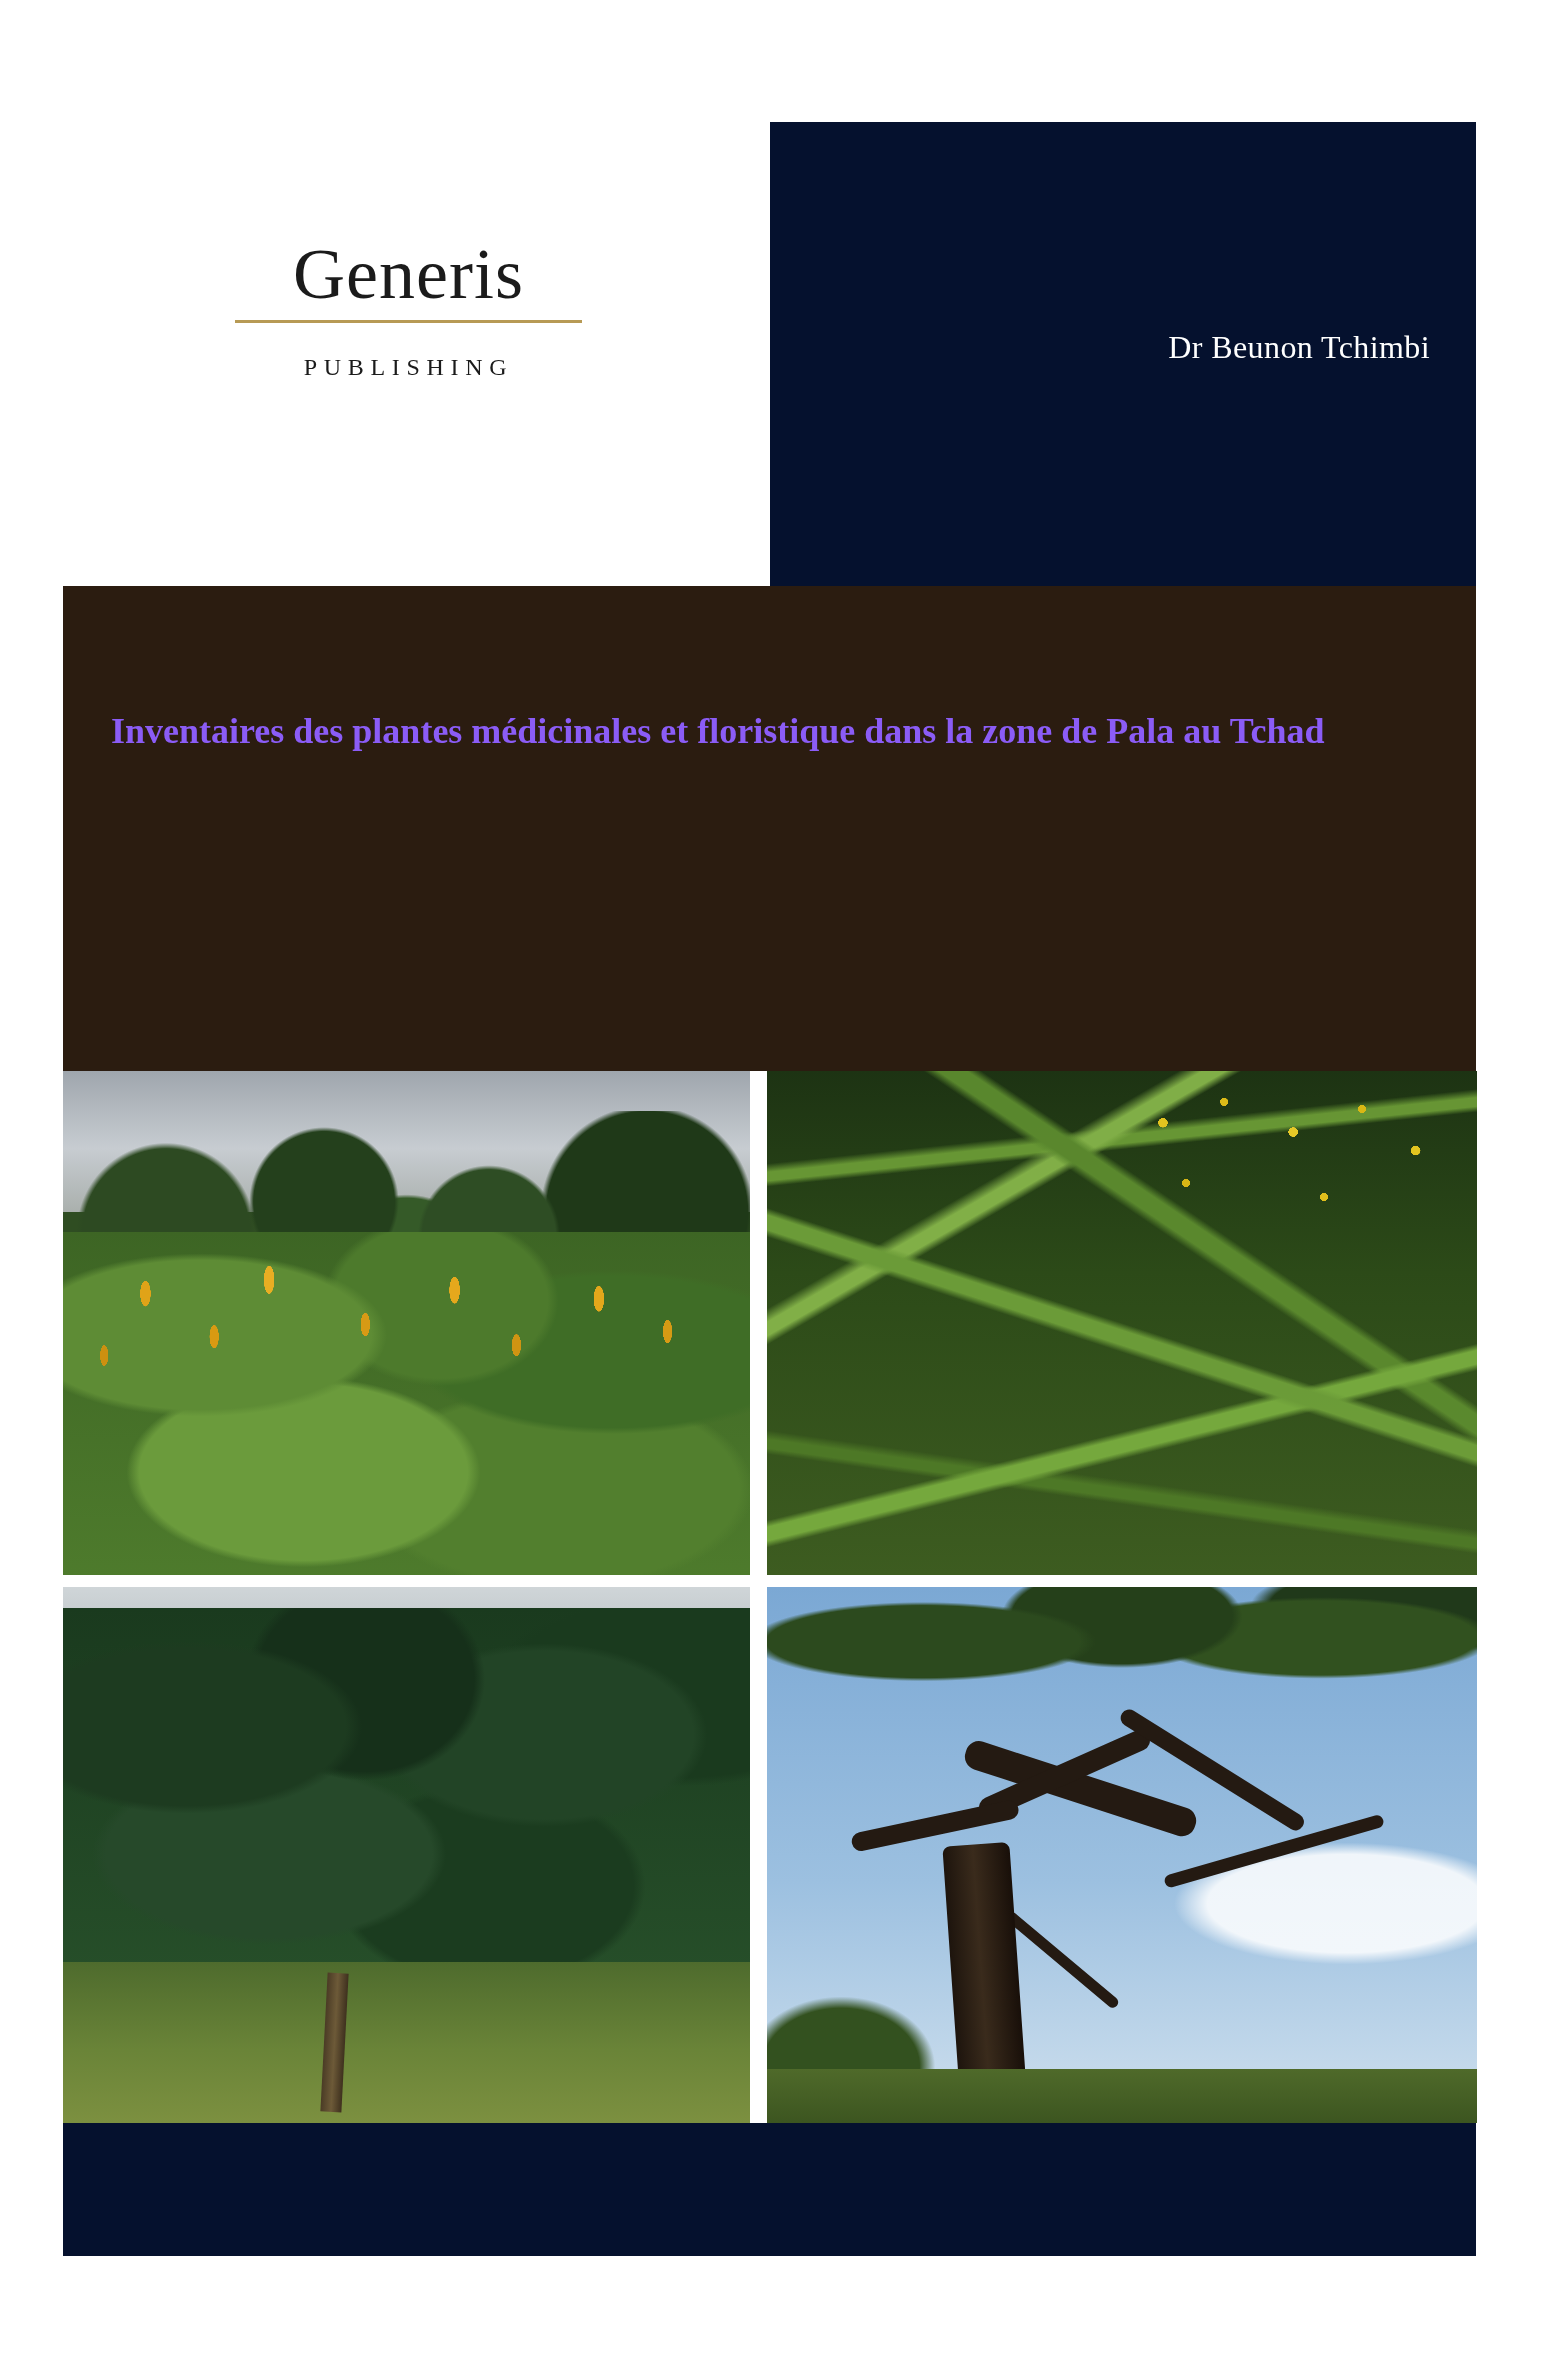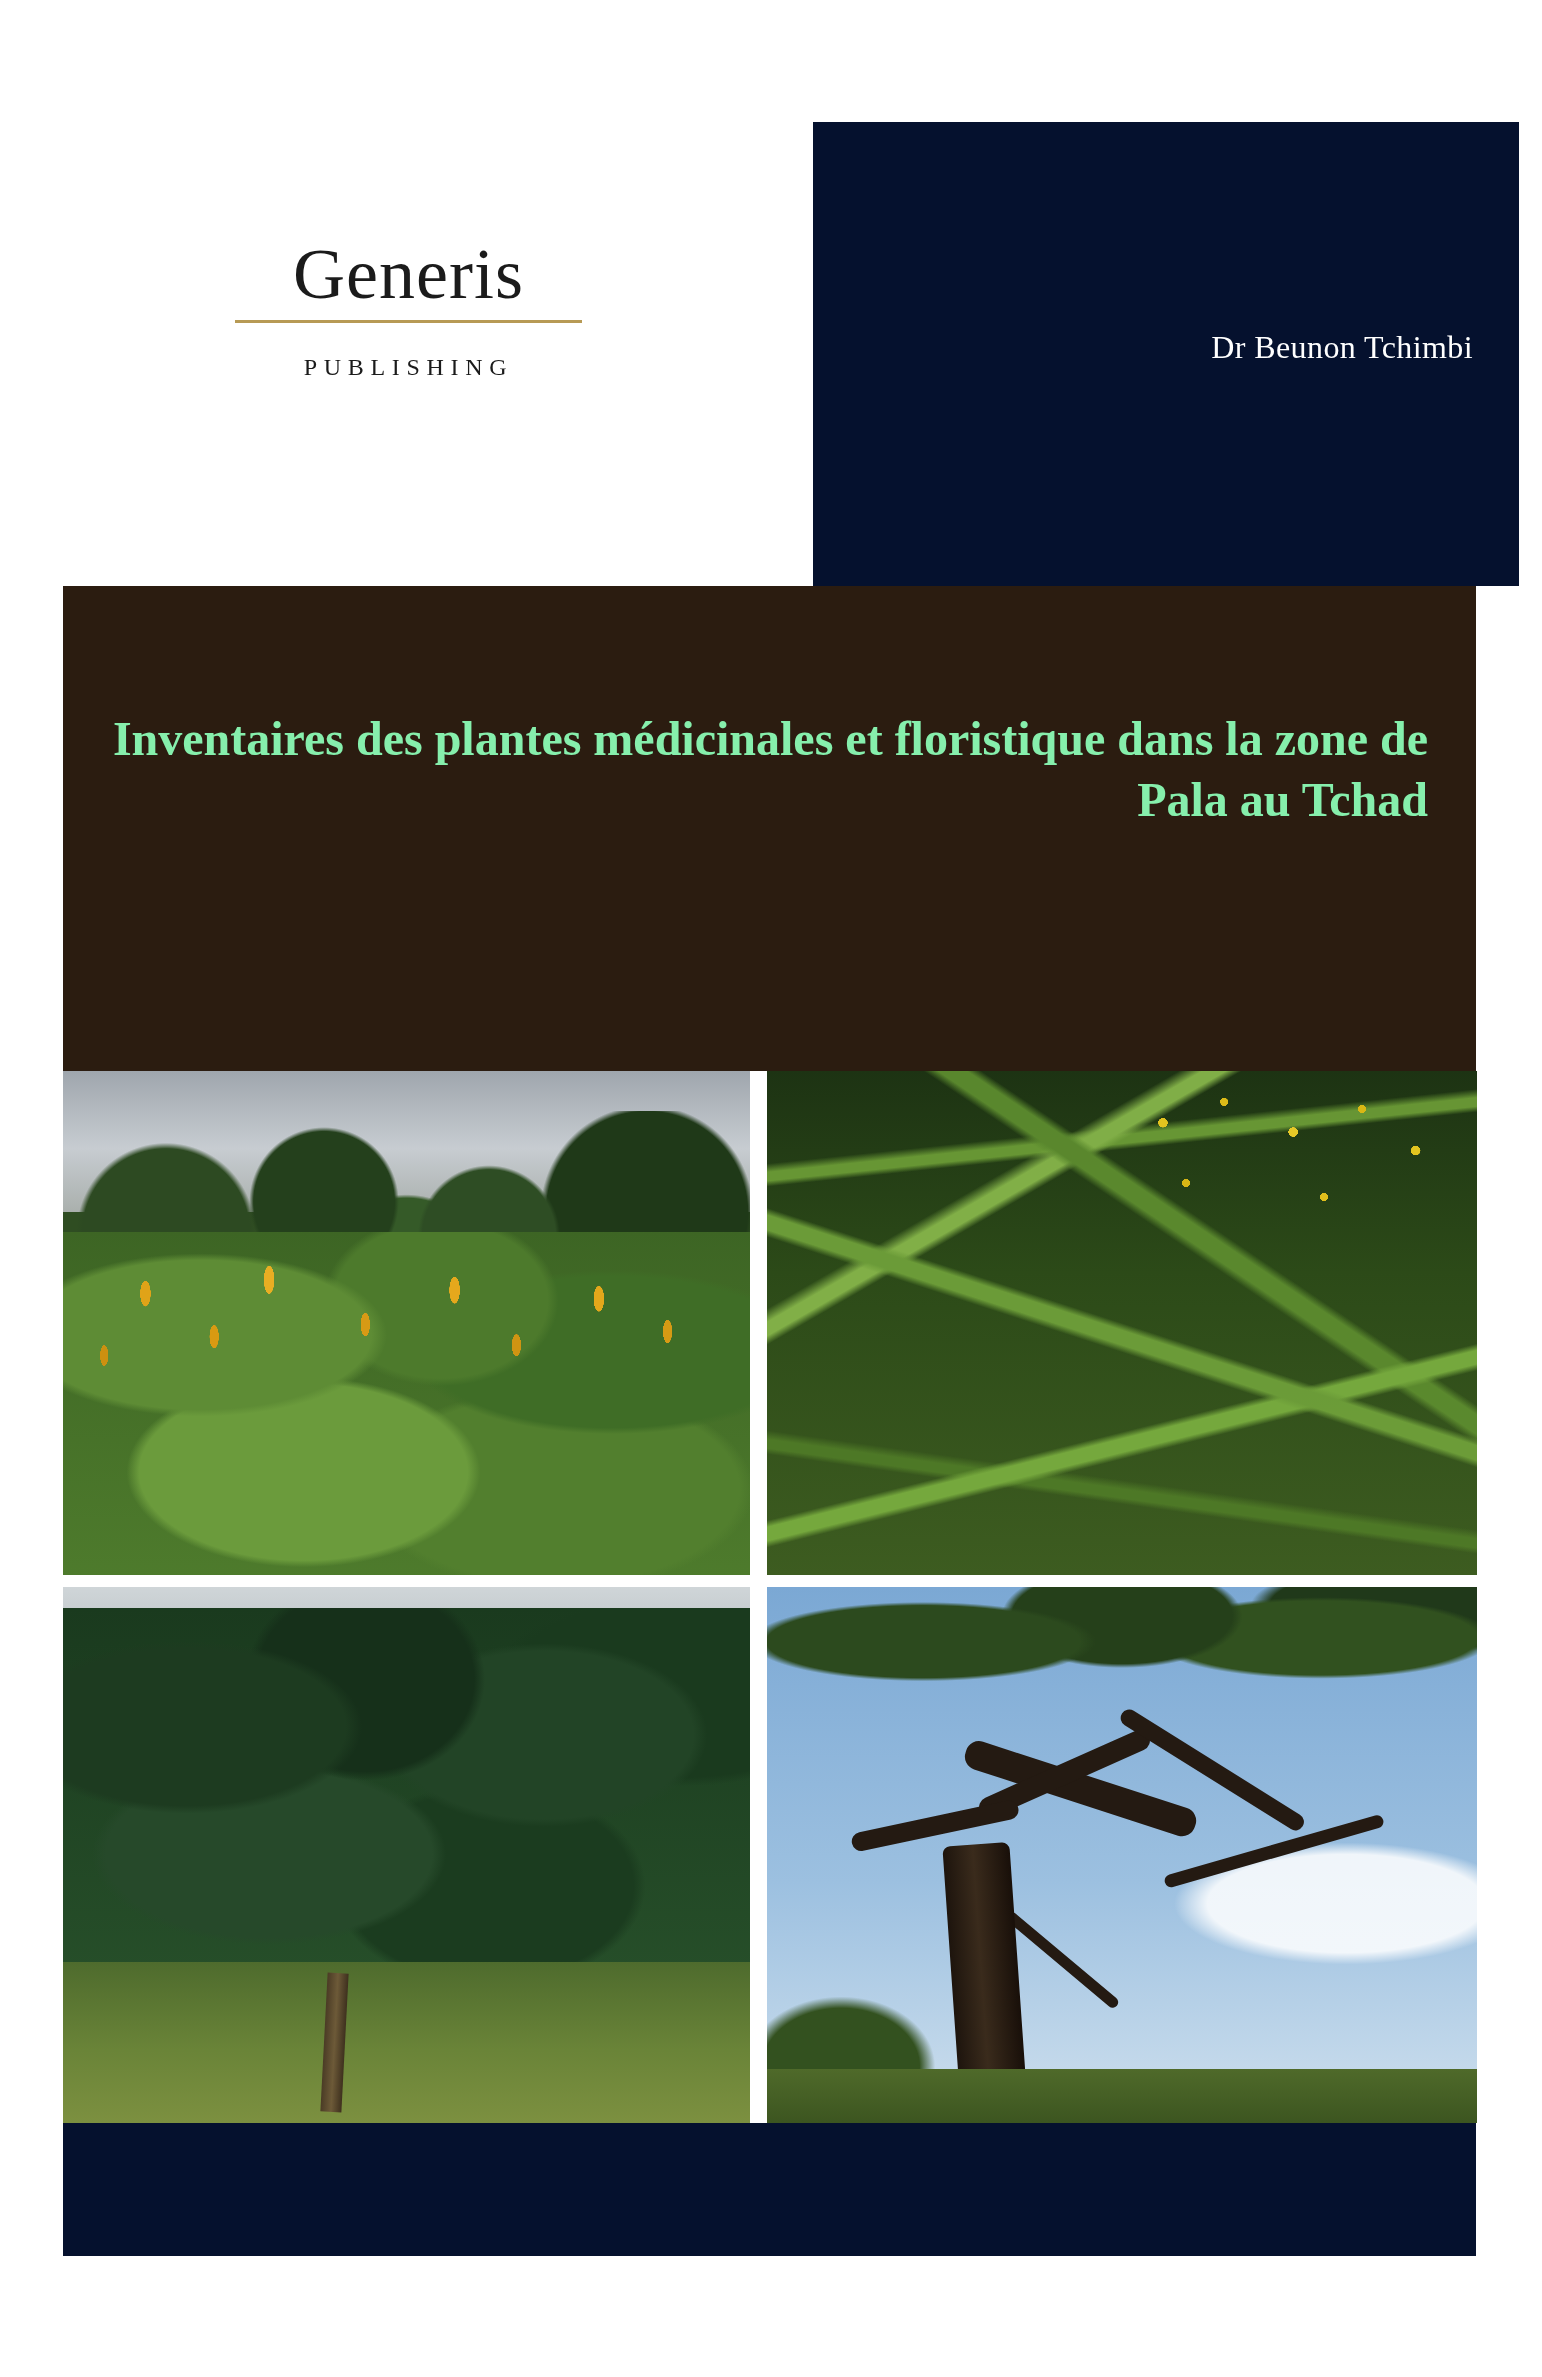--- a/index.html
+++ b/index.html
@@ -25,21 +25,20 @@
 
   
   .author-block {
     position: absolute;
     left: 770px;
     top: 122px;
     width: 706px;
     height: 464px;
     background: #05112e;
     box-sizing: border-box;
-    margin-left: 43px;
   }
   .author-name {
     position: absolute;
     right: 46px;
     top: 207px;
     color: #ffffff;
     font-family: "Liberation Serif", serif;
     font-size: 32px;
     letter-spacing: 0.4px;
     white-space: nowrap;
@@ -83,25 +82,25 @@
     width: 1413px;
     height: 485px;
     background: #2b1c10;
     box-sizing: border-box;
   }
   .title-text {
     position: absolute;
     left: 48px;
     right: 48px;
     top: 122px;
-    text-align: right;
-    color: #86efac;
+    text-align: left;
+    color: #8b5cf6;
     font-family: "Liberation Serif", serif;
     font-weight: bold;
-    font-size: 48px;
+    font-size: 36px;
     line-height: 1.28;
   }
 
   
   .bottom-band {
     position: absolute;
     left: 63px;
     top: 2123px;
     width: 1413px;
     height: 133px;

